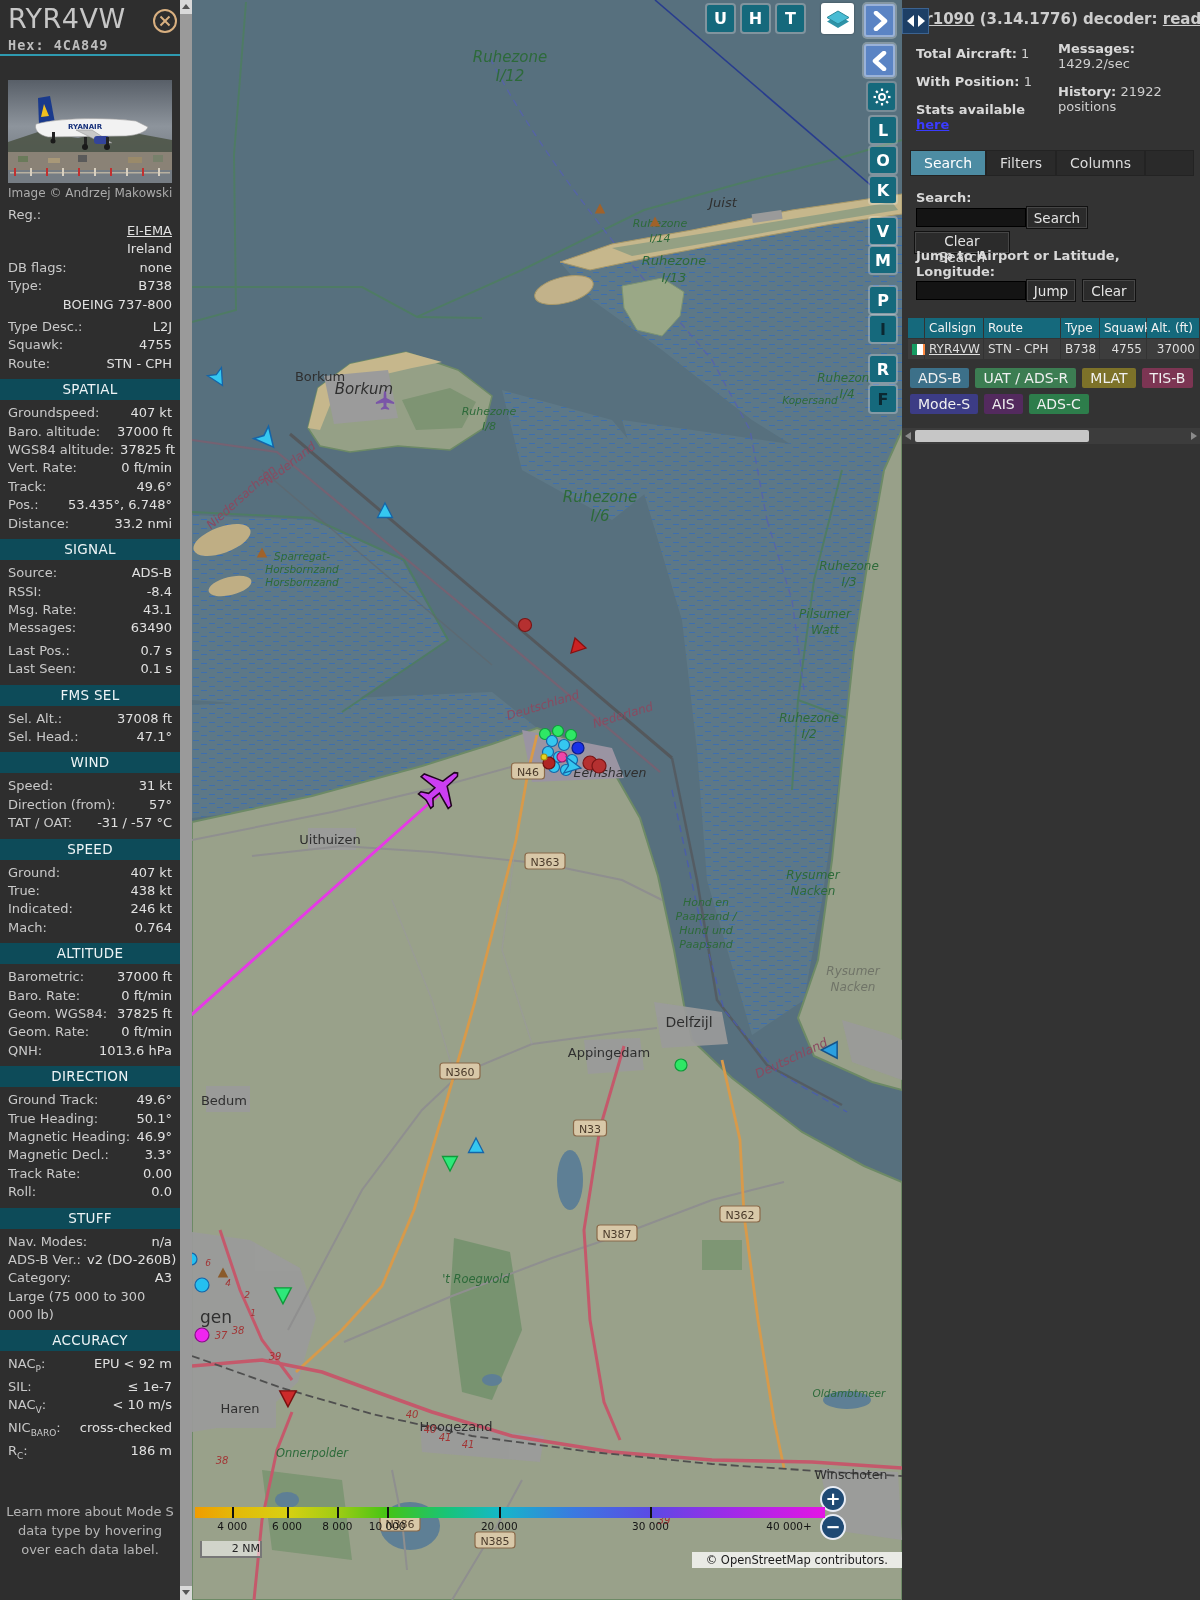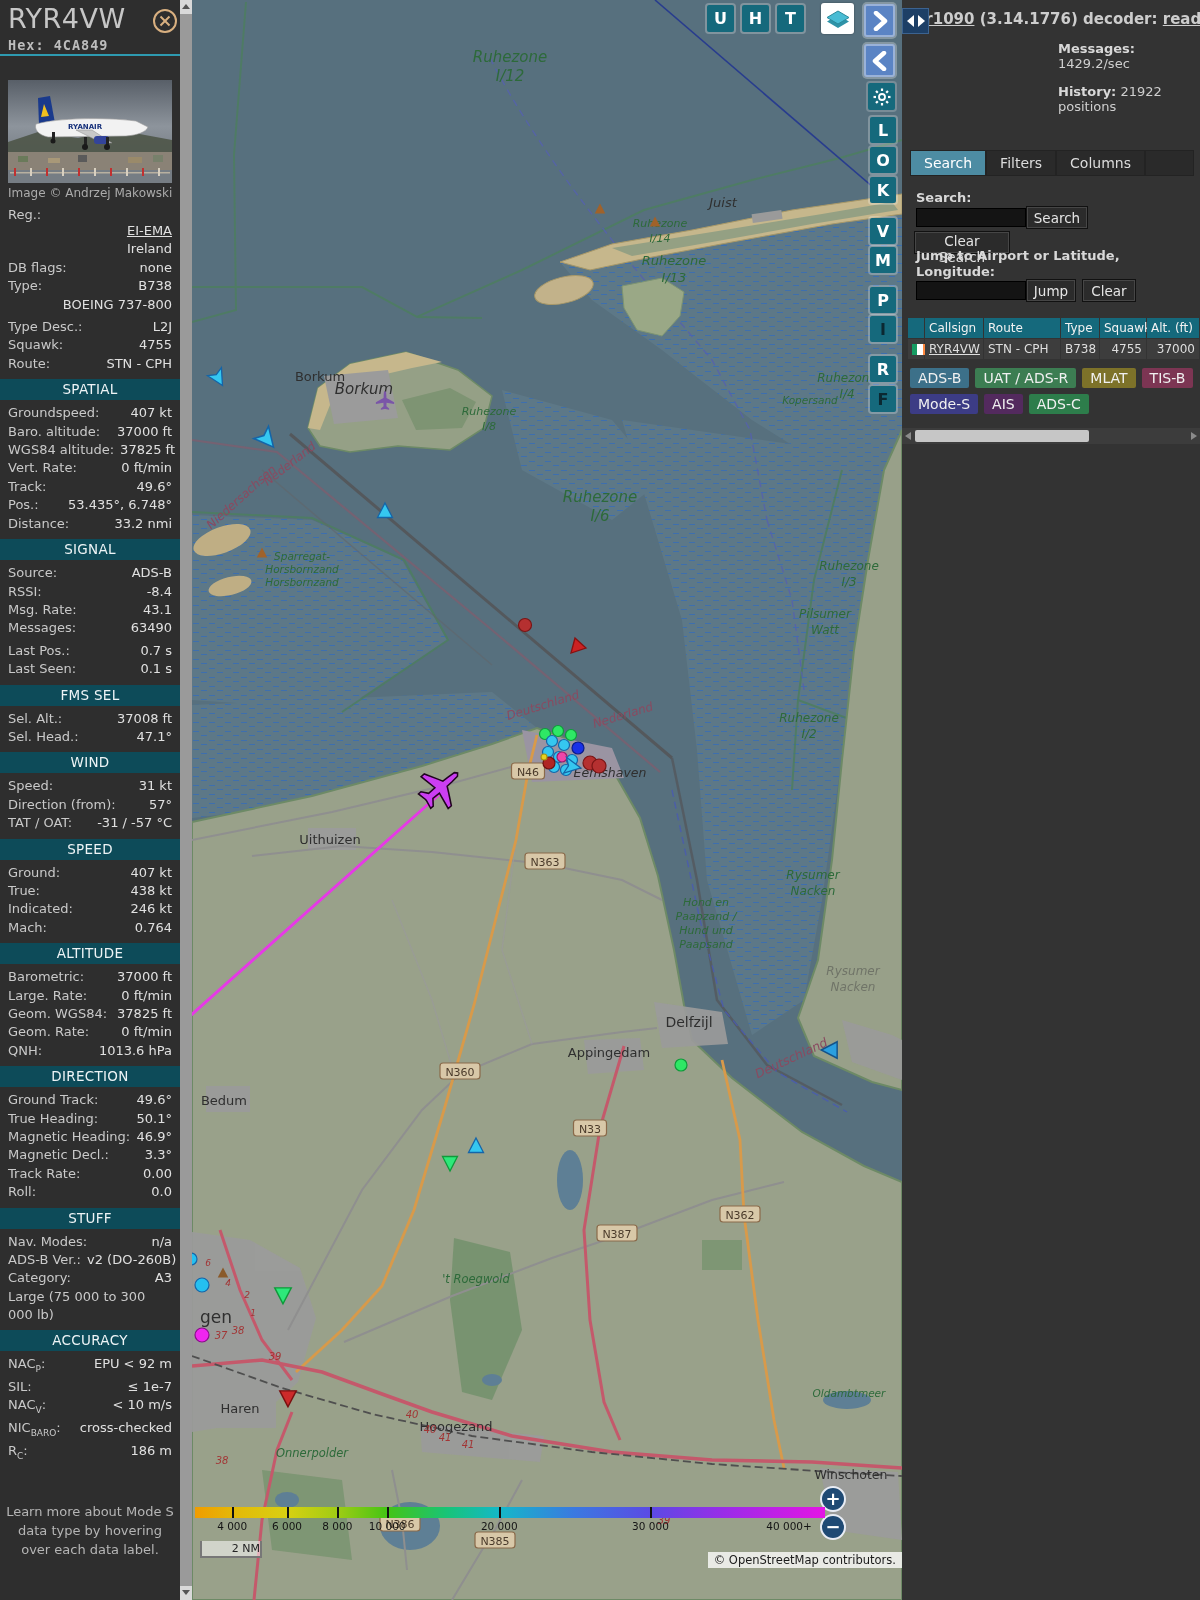--- a/index.html
+++ b/index.html
@@ -36,21 +36,21 @@
   .mbtn.dark{color:#0b2831;}
   .layers-btn{position:absolute;left:629px;top:3px;width:33px;height:31px;background:#fff;border-radius:3px;box-shadow:0 0 2px rgba(0,0,0,.4);display:flex;align-items:center;justify-content:center;cursor:pointer;}
   .bluebtn{position:absolute;left:672px;width:31px;height:33px;background:#5b84c4;border:2px solid #9ab2d8;border-radius:3px;box-sizing:border-box;display:flex;align-items:center;justify-content:center;cursor:pointer;box-shadow:0 0 0 2px rgba(255,255,255,.28);}
   .gearbtn{position:absolute;left:676px;top:83px;width:27px;height:27px;background:#15697c;border-radius:2px;display:flex;align-items:center;justify-content:center;cursor:pointer;box-shadow:0 0 0 2px rgba(255,255,255,.2);}
   .zoombtn{position:absolute;left:628px;width:26px;height:26px;border-radius:50%;background:#1f4a74;border:2px solid #e8ecf4;box-sizing:border-box;color:#fff;font-size:18px;font-weight:bold;display:flex;align-items:center;justify-content:center;line-height:1;cursor:pointer;}
   .scalebox{position:absolute;left:8px;top:1541px;width:58px;height:15px;background:rgba(255,255,255,.55);border:2px solid #777;border-top:none;font-size:11px;color:#222;text-align:right;line-height:15px;}
   .legend{position:absolute;left:3px;top:1507px;width:630px;height:11px;
     background:linear-gradient(90deg,#f09c00 0%,#e4b808 6%,#d8d012 14.6%,#a0cc14 22.6%,#44c414 30.5%,#18c478 40%,#14b8c8 48.3%,#3a7ae0 60%,#5b4ae4 72.3%,#9a2ce8 84%,#e414e4 100%);}
   .legend .tick{position:absolute;top:0;width:2px;height:11px;background:#111;}
   .legend .tlabel{position:absolute;top:13px;transform:translateX(-50%);font-size:10.5px;color:#151515;white-space:nowrap;}
-  .attrib{position:absolute;right:0;top:1552px;height:16px;background:rgba(255,255,255,.78);font-size:11.5px;color:#333;padding:0 6px;line-height:16px;}
+  .attrib{position:absolute;right:0;top:1552px;height:16px;background:rgba(255,255,255,.78);font-size:11.5px;color:#333;padding:0 14px;line-height:16px;}
   .attrib b{font-weight:normal;color:#1a1a1a;}
   
   .rp{position:absolute;left:902px;top:0;width:298px;height:1600px;background:#333;color:#cfcfcf;}
   .rp-header{position:absolute;top:10px;left:6px;width:290px;font-size:15px;font-weight:bold;color:#cdcdcd;white-space:nowrap;}
   .rp-header .u{text-decoration:underline;}
   .navbtn{position:absolute;left:0;top:8px;width:27px;height:26px;background:#1d3f66;border:1px solid #3c6390;box-sizing:border-box;display:flex;align-items:center;justify-content:center;gap:1px;cursor:pointer;}
   .stats-l{position:absolute;left:14px;top:46px;width:142px;font-size:13px;}
   .stats-r{position:absolute;left:156px;top:41px;width:140px;font-size:13px;}
   .stats-l b,.stats-r b{color:#d8d8d8;}
   .statline{margin-bottom:13px;}
@@ -264,21 +264,21 @@
       <div class="row">
         <span class="lab">Mach:</span>
         <span class="val">0.764</span>
       </div>
       <div class="sec-hdr">ALTITUDE</div>
       <div class="row">
         <span class="lab">Barometric:</span>
         <span class="val">37000 ft</span>
       </div>
       <div class="row">
-        <span class="lab">Large. Rate:</span>
+        <span class="lab">Baro. Rate:</span>
         <span class="val">0 ft/min</span>
       </div>
       <div class="row">
         <span class="lab">Geom. WGS84:</span>
         <span class="val">37825 ft</span>
       </div>
       <div class="row">
         <span class="lab">Geom. Rate:</span>
         <span class="val">0 ft/min</span>
       </div>
@@ -667,20 +667,26 @@
     <span>decoder:</span>
     <span class="u">readsb</span>
   </div>
   <div class="navbtn">
     <svg width="18" height="12">
         <polygon points="7,0 7,12 0,6" fill="#fff"></polygon>
         <polygon points="11,0 11,12 18,6" fill="#fff"></polygon>
       </svg>
   </div>
 
+  <div class="stats-l">
+    <div class="statline"><b>Total Aircraft:</b> <span>1</span></div>
+    <div class="statline"><b>With Position:</b> <span>1</span></div>
+    <div><b>Stats available</b><br>
+      <span class="here">here</span></div>
+  </div>
   <div class="stats-r">
     <div class="statline"><b>Messages:</b><br><span>1429.2/sec</span></div>
     <div><b>History:</b> <span>21922 positions</span></div>
   </div>
 
   <div class="tabs" id="tabs">
       <div class="tab active">Search</div>
       <div class="tab">Filters</div>
       <div class="tab">Columns</div>
       <div class="tab filler"></div>

